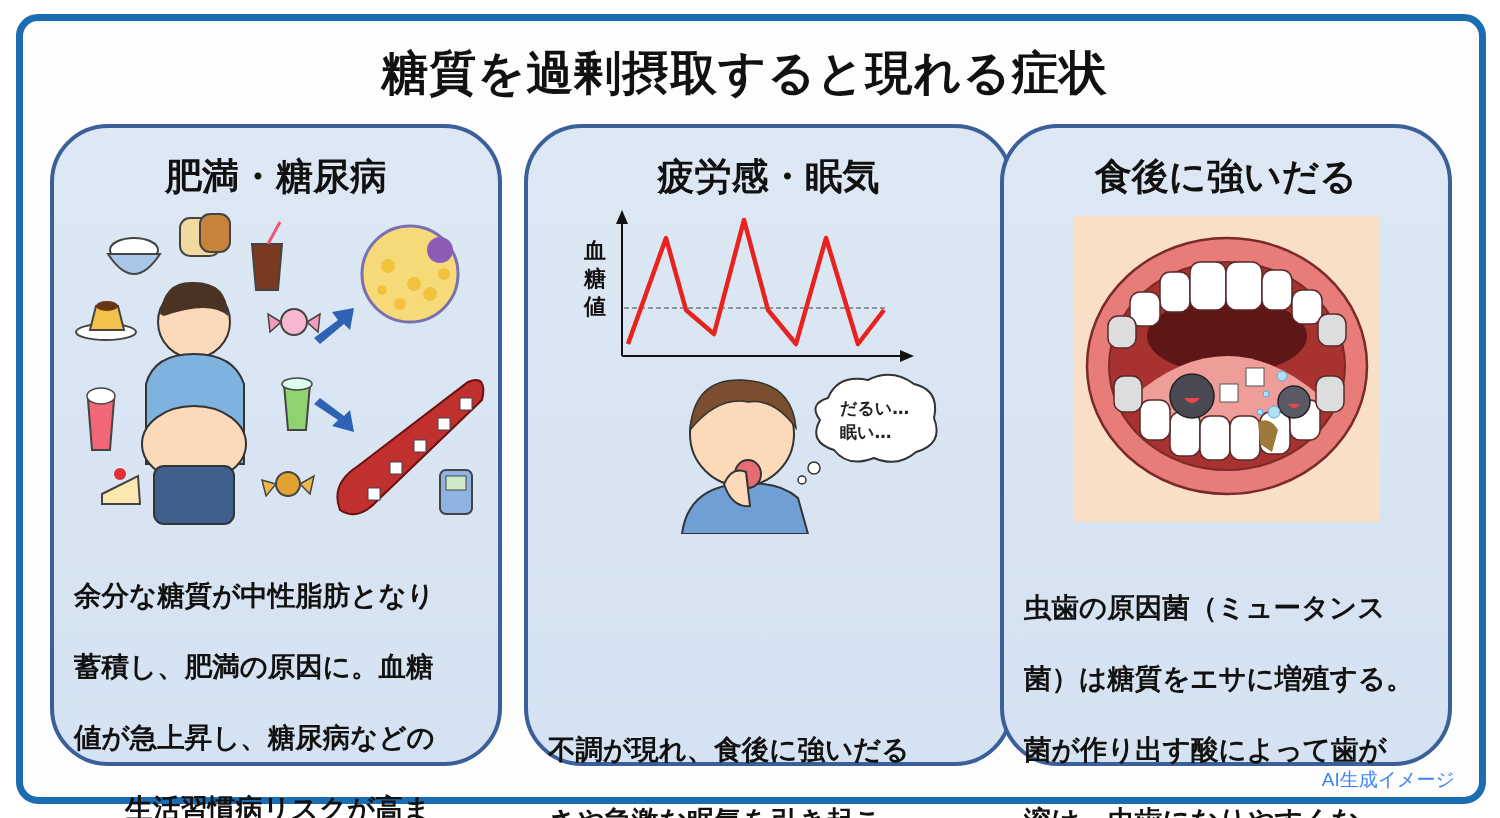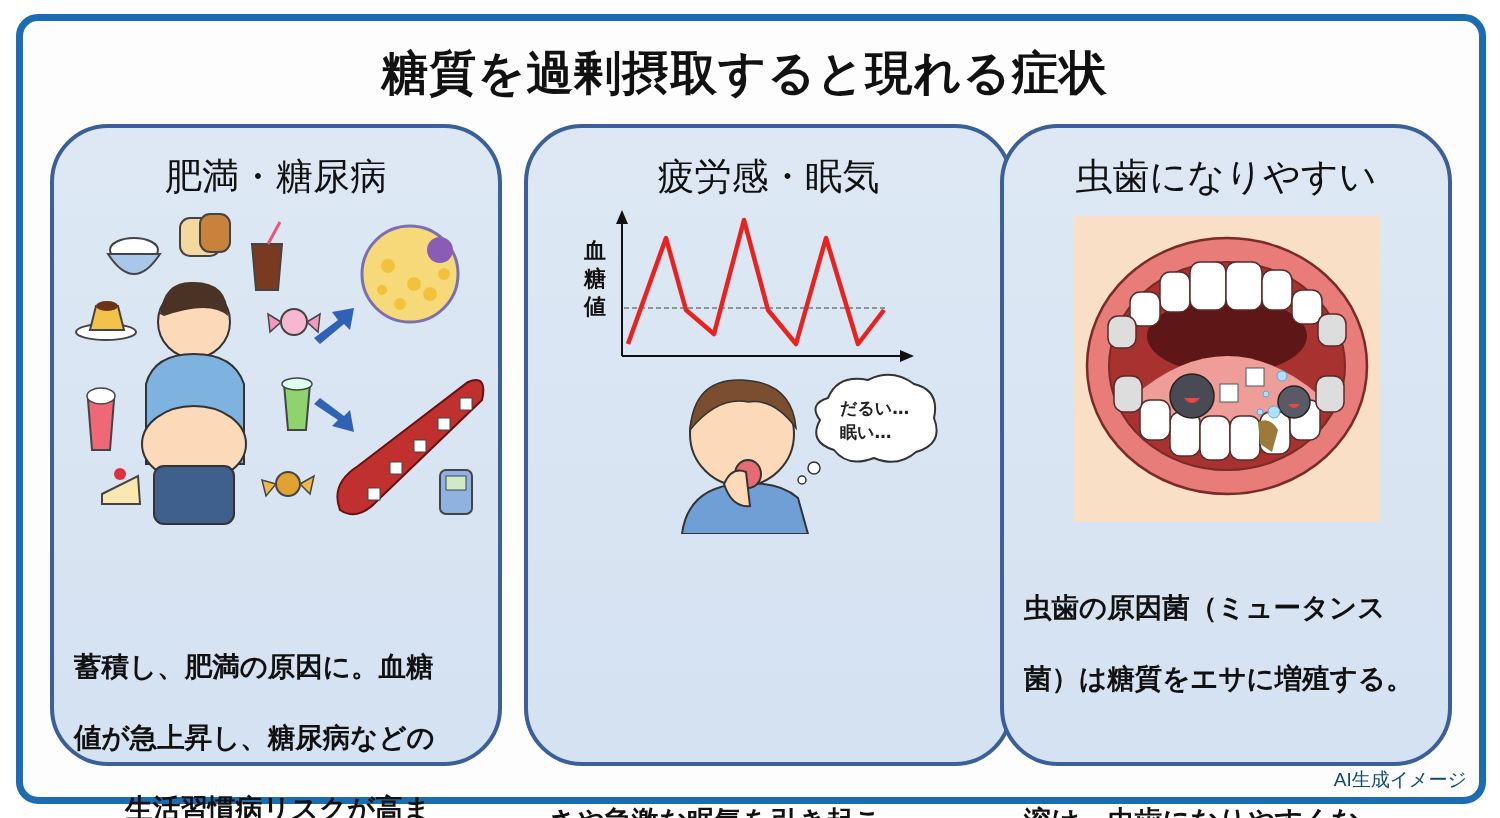--- a/index.html
+++ b/index.html
@@ -18,33 +18,33 @@
     position: absolute; top: 124px; height: 642px;
     border: 4px solid #3b5f99; border-radius: 58px;
     background: linear-gradient(180deg, #dde8f4 0%, #d8e4f2 60%, #d5e2f1 100%);
   }
   .card.c1 { left: 50px; width: 452px; }
   .card.c2 { left: 524px; width: 489px; }
   .card.c3 { left: 1000px; width: 452px; }
 
   .card-title {
     position: absolute; top: 24px; left: 0; width: 100%; text-align: center;
-    font-size: 37px; font-weight: normal; color: #111;
+    font-size: 37px; font-weight: bold; color: #111;
   }
   .card-text {
     position: absolute; left: 20px; right: 16px; top: 414px;
     font-size: 27.5px; font-weight: bold; line-height: 35.5px; color: #111;
     white-space: pre-line;
   }
   .c1 .card-text { text-align: left; }
   .c1 .card-text .line-c { display: block; text-align: center; }
 
   .illus { position: absolute; }
   .footer-note {
-    position: absolute; right: 33px; top: 767px; font-size: 19px; color: #0c4a6e;
+    position: absolute; right: 45px; top: 767px; font-size: 19px; color: #3b82f6;
     font-family: "Liberation Sans", sans-serif;
   }
   .bubble-text { font-size: 17px; font-weight: bold; fill: #222; }
 </style>
 </head>
 <body>
 
 <div class="frame"></div>
 <div class="main-title">糖質を過剰摂取すると現れる症状</div>
 
@@ -128,21 +128,21 @@
       <rect x="392" y="194" width="12" height="12" fill="#fff" stroke="#444"></rect>
       <rect x="300" y="284" width="12" height="12" fill="#fff" stroke="#444"></rect>
     </g>
 
     <g>
       <rect x="372" y="266" width="32" height="44" rx="6" fill="#8fb3e0" stroke="#444" stroke-width="2"></rect>
       <rect x="378" y="272" width="20" height="14" fill="#cfe9c9" stroke="#444"></rect>
     </g>
   </svg>
   <div class="card-text">
-    <br>
+    <span>余分な糖質が中性脂肪となり</span><br>
     <span>蓄積し、肥満の原因に。血糖</span><br>
     <span>値が急上昇し、糖尿病などの</span><br>
     <span class="line-c">生活習慣病リスクが高ま</span>
     <br>
     
   </div>
 </div>
 
 <div class="card c2">
   <div class="card-title">疲労感・眠気</div>
@@ -168,28 +168,28 @@
       <path d="M150 30 Q160 6 190 12 Q214 0 236 16 Q262 22 256 50 Q266 76 238 84 Q220 100 196 90 Q170 100 156 82 Q130 74 142 52 Q130 36 150 30 Z" fill="#fff" stroke="#333" stroke-width="2"></path>
       <circle cx="136" cy="100" r="6" fill="#fff" stroke="#333" stroke-width="1.5"></circle>
       <circle cx="124" cy="112" r="4" fill="#fff" stroke="#333" stroke-width="1.5"></circle>
       <text class="bubble-text" x="162" y="46">だるい…</text>
       <text class="bubble-text" x="162" y="70">眠い…</text>
     </g>
   </svg>
   <div class="card-text" style="top:426px">
     <br>
     <br>
-    <br>
+    <span>不調が現れ、食後に強いだる</span><br>
     <span>さや急激な眠気を引き起こ</span><br>
     
   </div>
 </div>
 
 <div class="card c3">
-  <div class="card-title">虫歯になりやすい</div>
+  <div class="card-title">食後に強いだる</div>
   <svg class="illus" style="left:70px;top:88px" width="306" height="306" viewBox="0 0 306 306">
     <rect x="0" y="0" width="306" height="306" fill="#f9dfc6"></rect>
     <ellipse cx="153" cy="150" rx="140" ry="128" fill="#e77c78" stroke="#7a2a28" stroke-width="2.5"></ellipse>
     <ellipse cx="153" cy="150" rx="118" ry="104" fill="#a8322f" stroke="#7a2a28" stroke-width="2"></ellipse>
     <ellipse cx="153" cy="120" rx="80" ry="38" fill="#5e1716"></ellipse>
     <path d="M60 180 Q153 100 246 180 Q200 230 153 230 Q106 230 60 180 Z" fill="#ee9d98"></path>
 
     <g fill="#fff" stroke="#5a2a2a" stroke-width="1.5">
       <rect x="86" y="56" width="30" height="40" rx="10"></rect>
       <rect x="116" y="46" width="36" height="48" rx="10"></rect>
@@ -226,19 +226,19 @@
     <g fill="#aee0f7" stroke="#5aa8d8" stroke-width="1">
       <circle cx="208" cy="160" r="5"></circle>
         <circle cx="192" cy="178" r="3"></circle>
         <circle cx="200" cy="196" r="6"></circle>
         <circle cx="186" cy="196" r="3"></circle>
     </g>
   </svg>
   <div class="card-text" style="top:426px">
     <span>虫歯の原因菌（ミュータンス</span><br>
     <span>菌）は糖質をエサに増殖する。</span><br>
-    <br>
+    <span>菌が作り出す酸によって歯が</span><br>
     <span>溶け、虫歯になりやすくな</span><br>
     
   </div>
 </div>
 
 <div class="footer-note">AI生成イメージ</div>
 
 </body></html>

